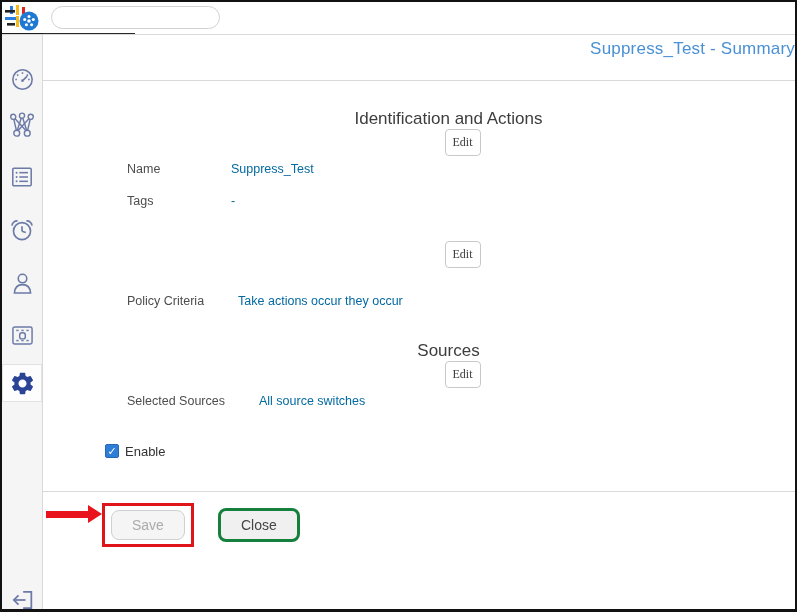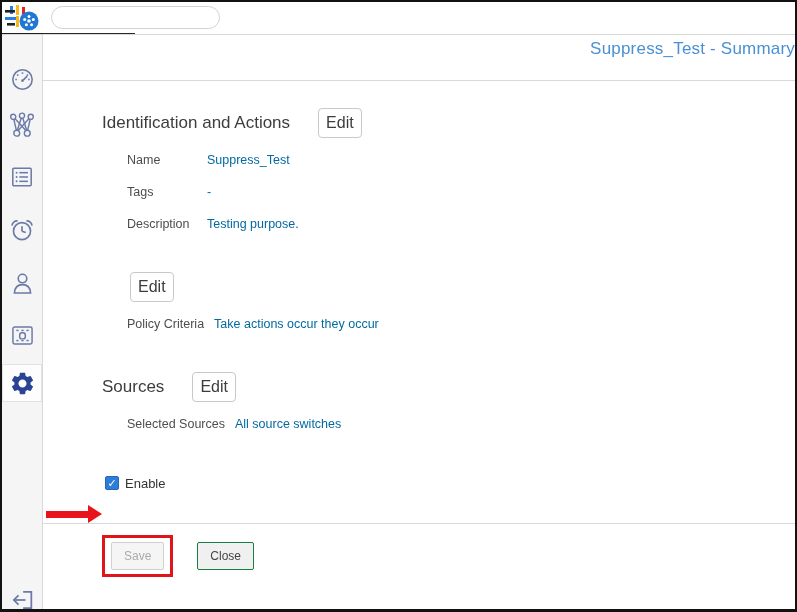--- a/index.html
+++ b/index.html
@@ -35,53 +35,53 @@
   .nav-item.active { background:#fdfdfd; border:1px solid #e2e2e2; }
   .nav-item svg { display:block; }
   
   .main { position:absolute; top:33px; left:41px; right:0; bottom:0; background:#fff; }
   .titlebar { height:46px; border-bottom:1px solid #d9d9d9; position:relative; }
   .page-title {
     position:absolute; right:0; top:4px; font-size:17px; color:#4a90d5;
     white-space:nowrap; letter-spacing:0.2px;
   }
   .content { padding-left:59px; }
-  .section-head { margin-top:28px; height:28px; display:flex; align-items:center; }
+  .section-head { margin-top:28px; height:28px; display:flex; align-items:center;flex-direction:column; }
   .section-title { font-size:17px; color:#3d3d3d; }
   .edit-btn {
-    margin-left:28px; font-size:16px; color:#3c3c3c; background:#fff;
+    margin-left:28px; font-size:12px; color:#3c3c3c; background:#fff;
     border:1px solid #c9c9c9; border-radius:4px; padding:5px 7px; cursor:pointer;
-    font-family:Liberation Sans, sans-serif;
+    font-family:Liberation Serif, serif;
   }
   .rows { margin-top:16px; padding-left:25px; }
-  .row { height:32px; display:flex; align-items:flex-start; }
+  .row { height:32px; display:flex; align-items:center;gap:24px; }
   .row .lbl { min-width:80px; padding-right:10px; font-size:12.5px; color:#4d4d4d; white-space:nowrap; }
   .row .val { font-size:12.5px; color:#0369a1; white-space:nowrap; }
   
   .enable-row { margin-top:26px; margin-left:3px; display:flex; align-items:center; height:16px; }
   .checkbox {
     width:14px; height:14px; background:#2e7dd7; border:1px solid #2568b5; border-radius:2px;
     color:#fff; font-size:11px; line-height:12px; text-align:center; cursor:pointer; flex:0 0 auto;
   }
   .enable-label { margin-left:6px; font-size:13px; color:#333; }
   .red-arrow-shaft { position:absolute; left:44px; top:509px; width:44px; height:7px; background:#e8131b; }
   .red-arrow-head {
     position:absolute; left:86px; top:503px; width:0; height:0;
     border-left:14px solid #e8131b; border-top:9px solid transparent; border-bottom:9px solid transparent;
   }
   
   .separator { margin-top:32px; margin-left:-59px; height:1px; background:#d9d9d9; }
   .footer-row { margin-top:11px; display:flex; align-items:center; }
   .save-highlight { border:3px solid #e0151c; padding:4px 6px; display:inline-flex; }
   .btn {
-    font-size:12px; border-radius:2px; padding:6px 12px; cursor:pointer;
+    font-size:14px; border-radius:8px; padding:6px 20px; cursor:pointer;
     font-family:"Liberation Sans",sans-serif;
   }
   .btn.save { background:#f5f5f5; border:1px solid #d0d0d0; color:#ababab; }
-  .btn.close { background:#f0f0f0; border:1px solid #15803d; color:#444; margin-left:24px; }
+  .btn.close { background:#f0f0f0; border:3px solid #15803d; color:#444; margin-left:24px; }
 </style>
 </head>
 <body>
 
 <div class="window">
 
   <div class="topbar">
     <div class="logo-tile">
       <svg width="41" height="31" viewBox="0 0 41 31">
         <rect x="8" y="4" width="3" height="8" fill="#2a7de1"></rect>
@@ -212,24 +212,20 @@
       </div>
       <div class="rows">
         <div class="row">
           <span class="lbl">Name</span>
           <span class="val">Suppress_Test</span>
         </div>
         <div class="row">
           <span class="lbl">Tags</span>
           <span class="val">-</span>
         </div>
-        <div class="row">
-          <span class="lbl">Description</span>
-          <span class="val">Testing purpose.</span>
-        </div>
       </div>
 
       <div class="section-head" style="margin-top:24px">
         <button class="edit-btn">Edit</button>
       </div>
       <div class="rows">
         <div class="row">
           <span class="lbl">Policy Criteria</span>
           <span class="val">Take actions occur they occur</span>
         </div>

